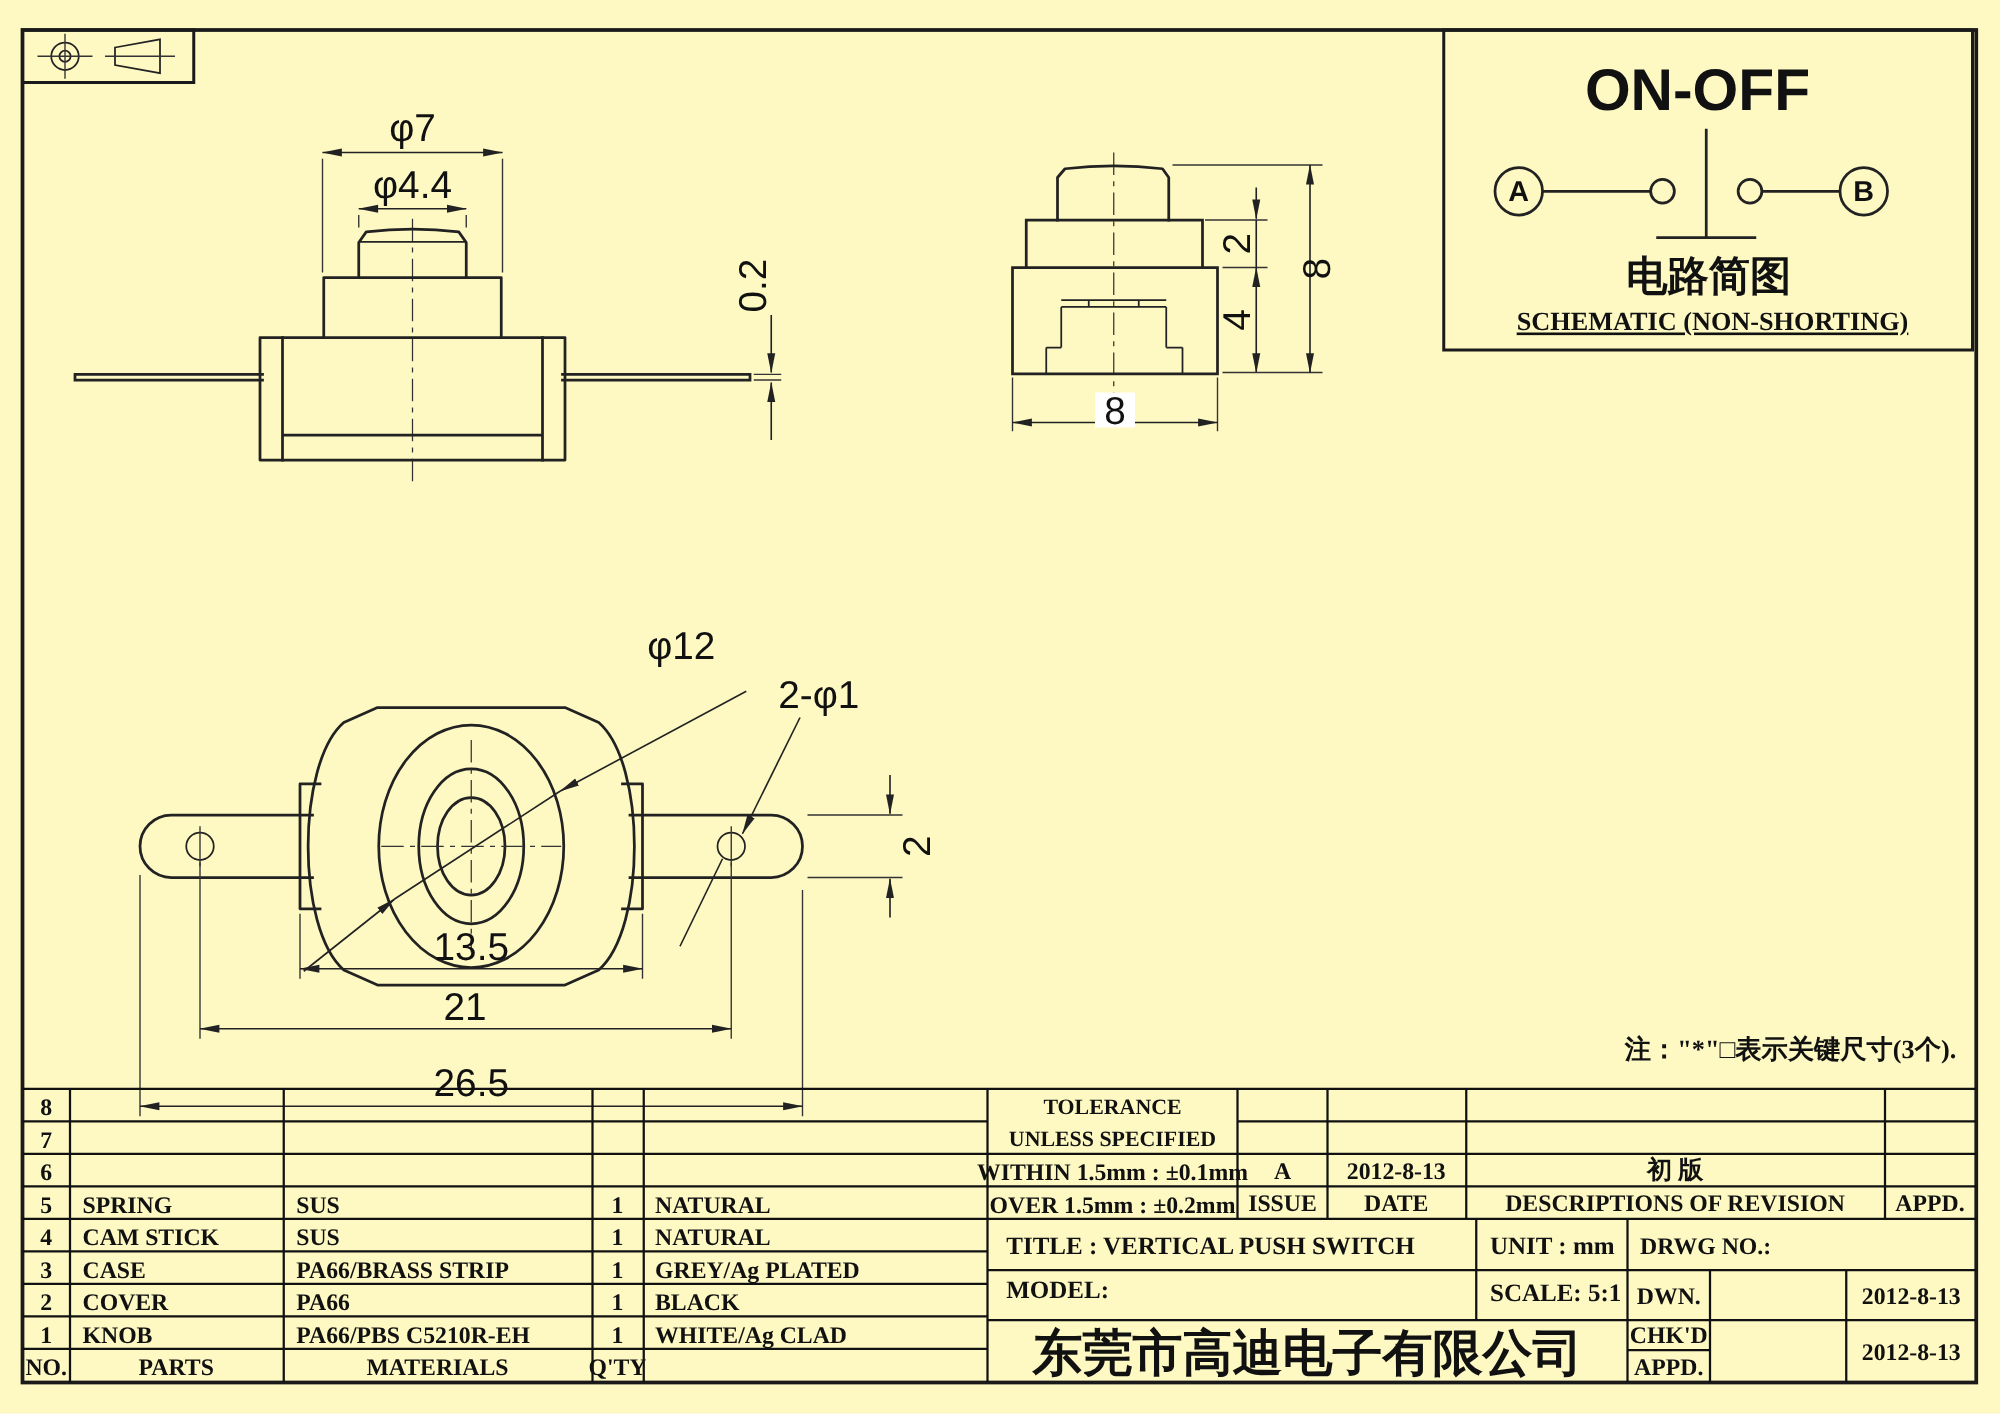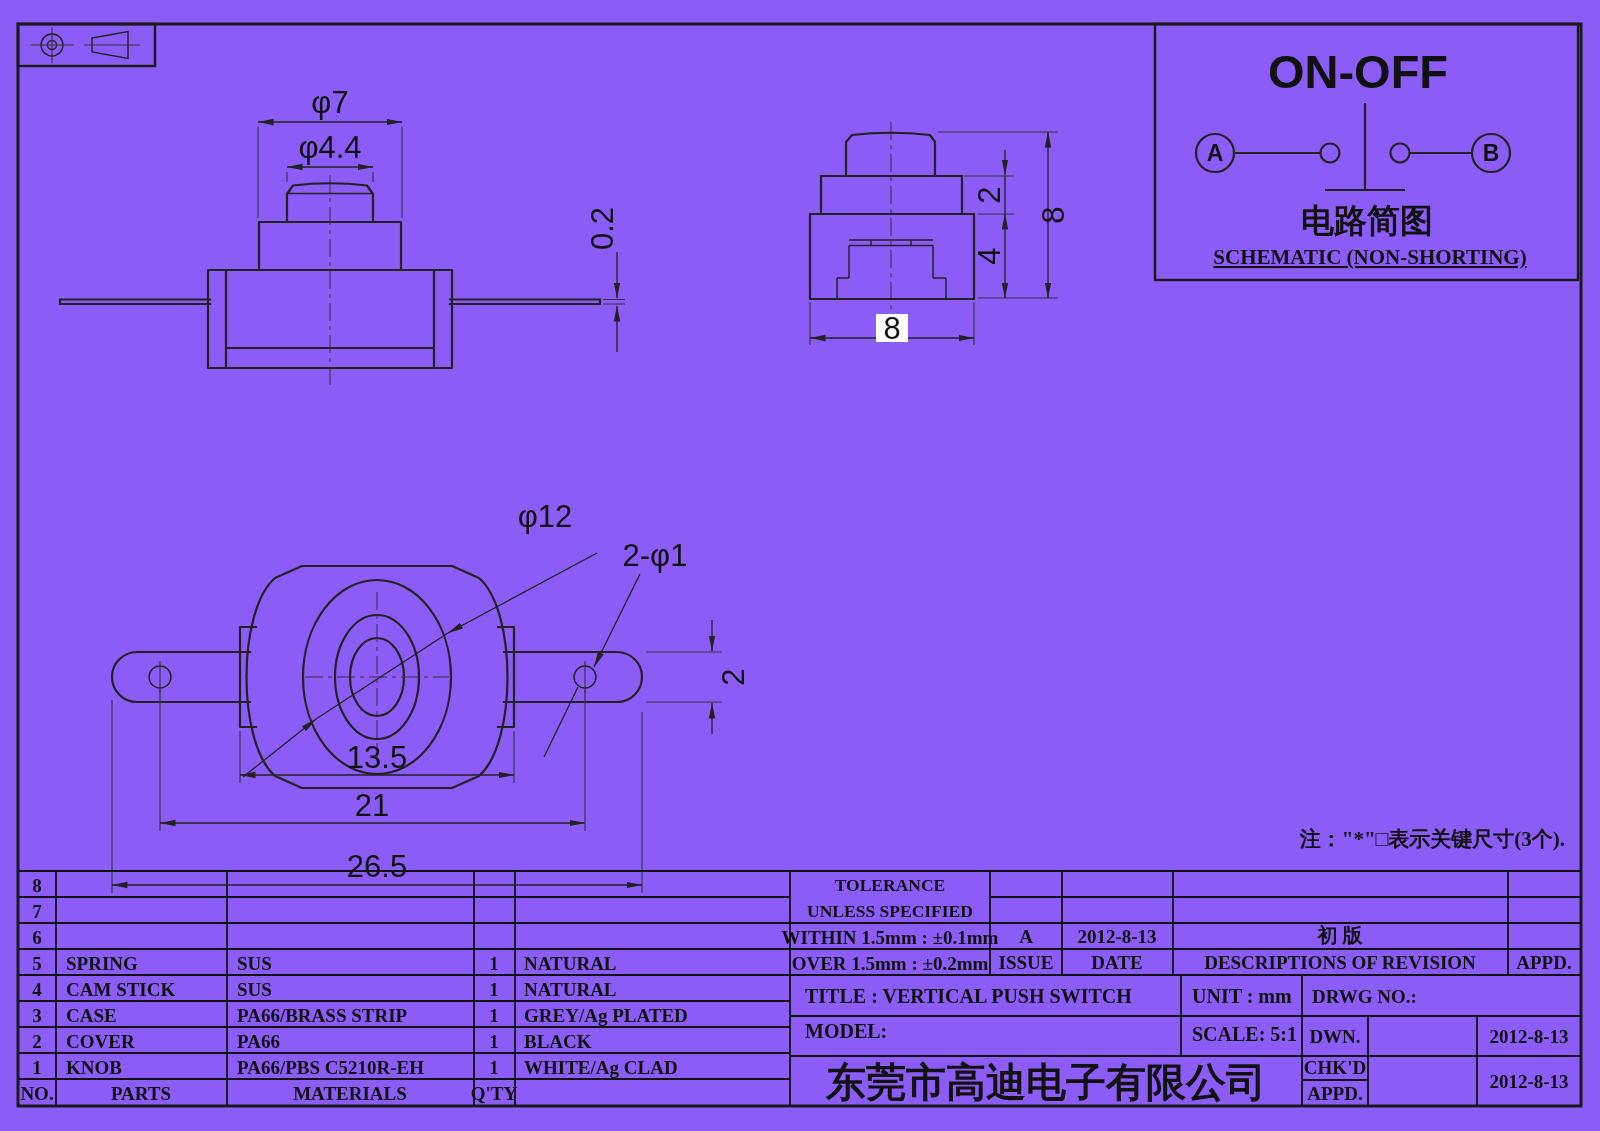--- a/index.html
+++ b/index.html
@@ -1,16 +1,16 @@
 <!DOCTYPE html>
 <html><head>
 <meta charset="utf-8">
 <style>
   html,body{margin:0;padding:0;background:#fff;}
-  #page{position:relative;width:1600px;height:1131px;background:#8b5cf6;overflow:hidden;
+  #page{position:relative;width:1600px;height:1131px;background:#fef9c3;overflow:hidden;
         font-family:"Liberation Sans",sans-serif;}
   svg{position:absolute;left:0;top:0;}
   
   .fr{stroke:#1a1a1a;stroke-width:3;fill:none;}
   .bx{stroke:#1a1a1a;stroke-width:2.4;fill:none;}
   .ol{stroke:#222;stroke-width:2.2;fill:none;stroke-linejoin:round;stroke-linecap:square;}
   .th{stroke:#222;stroke-width:1.4;fill:none;}
   .dl{stroke:#222;stroke-width:1.3;fill:none;}
   .el{stroke:#333;stroke-width:1.1;fill:none;}
   .cl{stroke:#333;stroke-width:1;fill:none;stroke-dasharray:18 5 4 5;}

